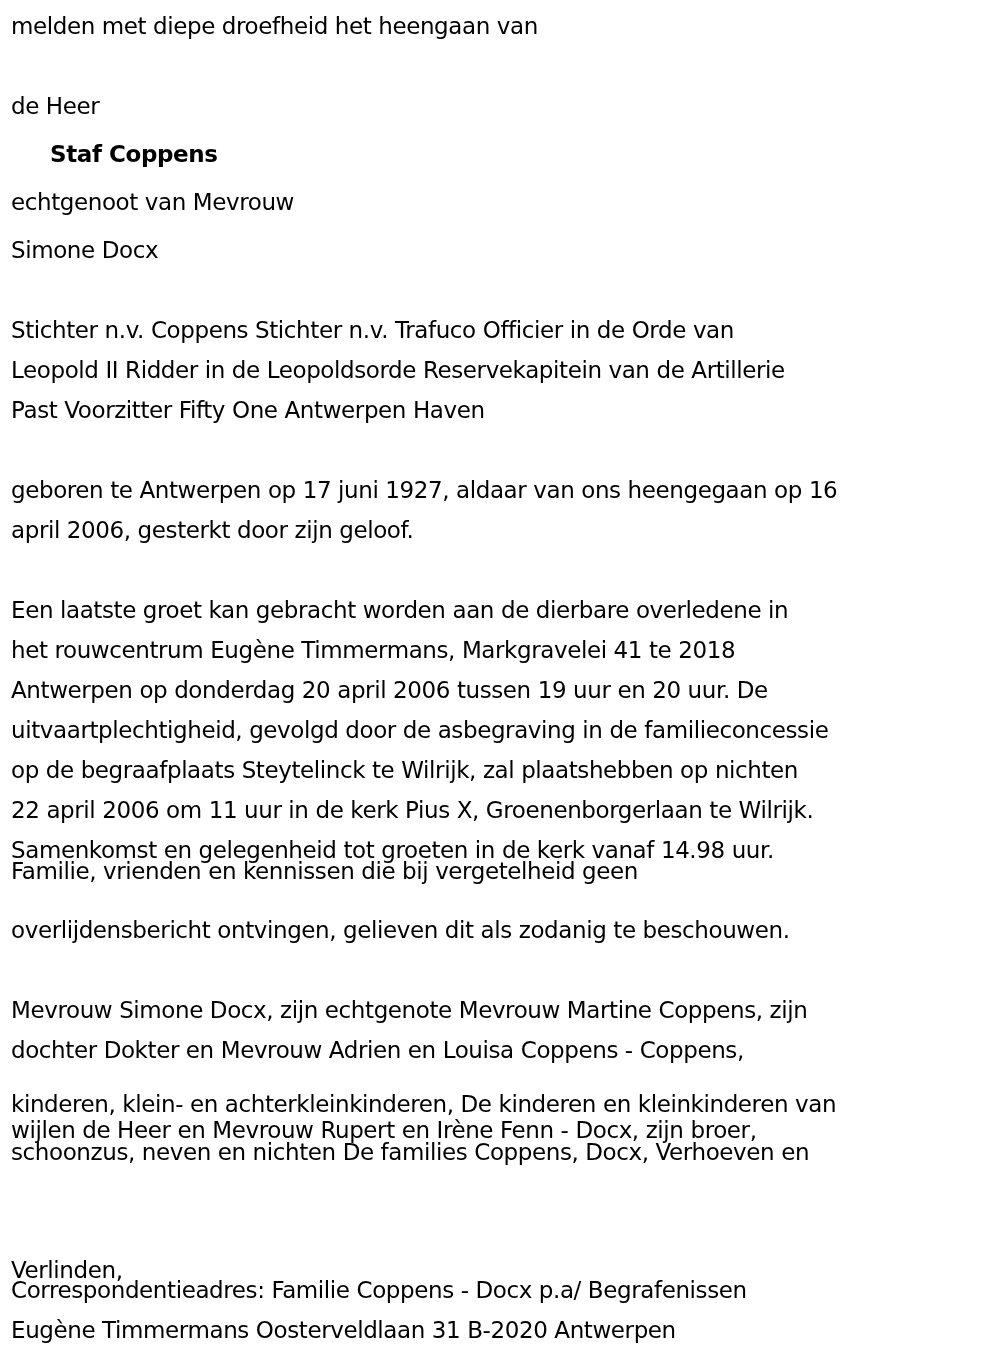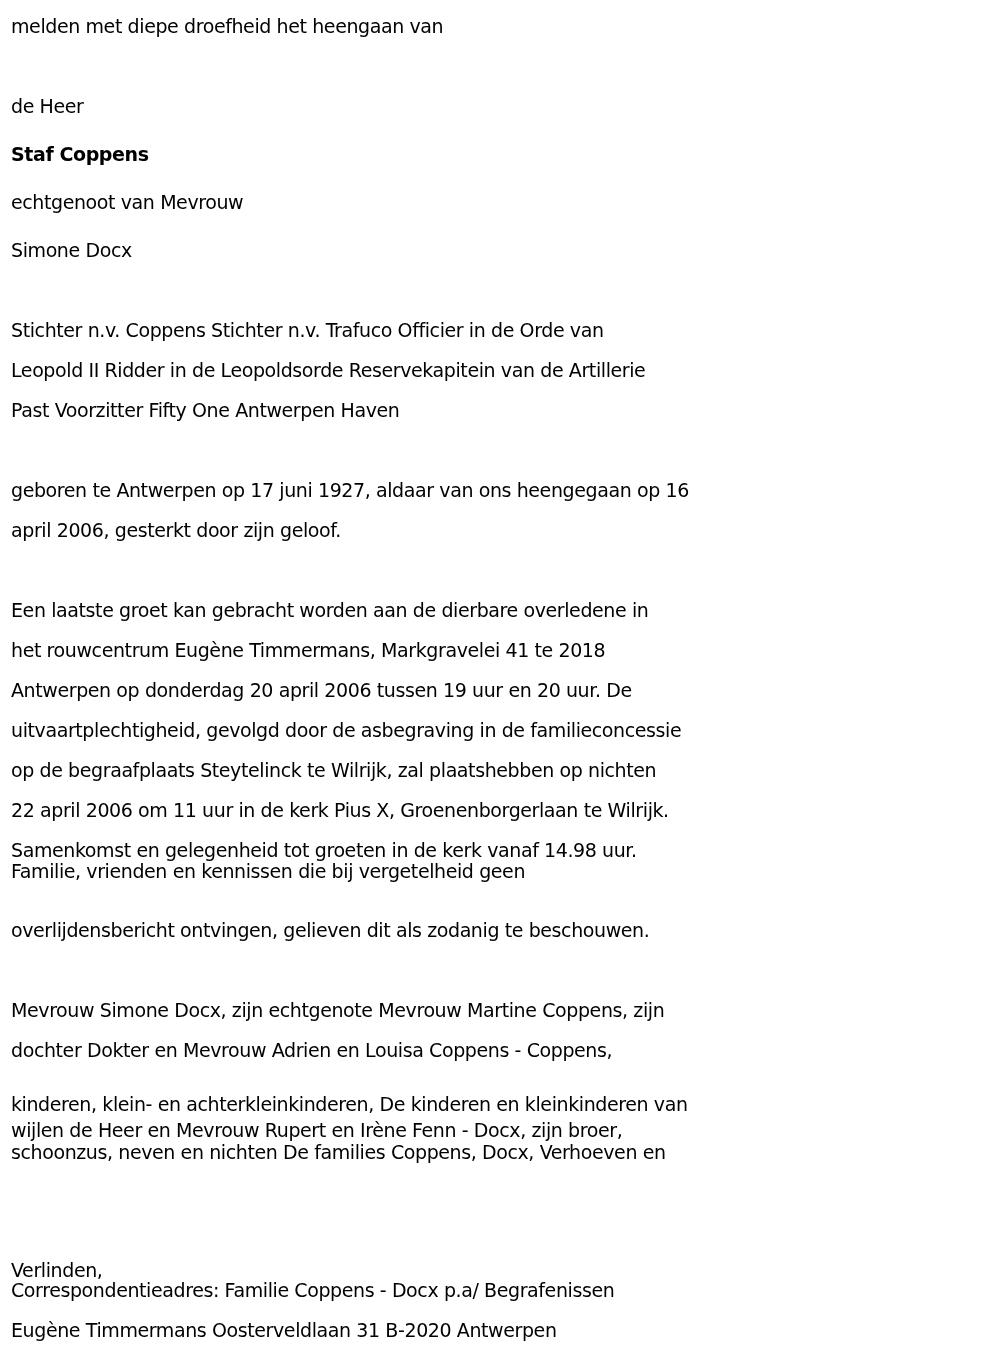--- a/index.html
+++ b/index.html
@@ -18,26 +18,26 @@
     .doc {
       position: absolute;
       left: 11px;
       top: 0;
       width: 985px;
     }
     .line {
       position: absolute;
       left: 0;
       white-space: nowrap;
-      font-size: 19px;
+      font-size: 23px;
       letter-spacing: -0.4px;
       line-height: 40px;
       height: 40px;
     }
-    .bold { font-weight: bold; }
+    .bold { font-weight: bold; margin-left: 39px; }
   </style>
 </head>
 <body>
 
 <div class="doc">
 
   <div class="line" style="top:6px">melden met diepe droefheid het heengaan van</div>
 
   <div class="line" style="top:86px">de Heer</div>
   <div class="line bold" style="top:134px">Staf Coppens</div>

